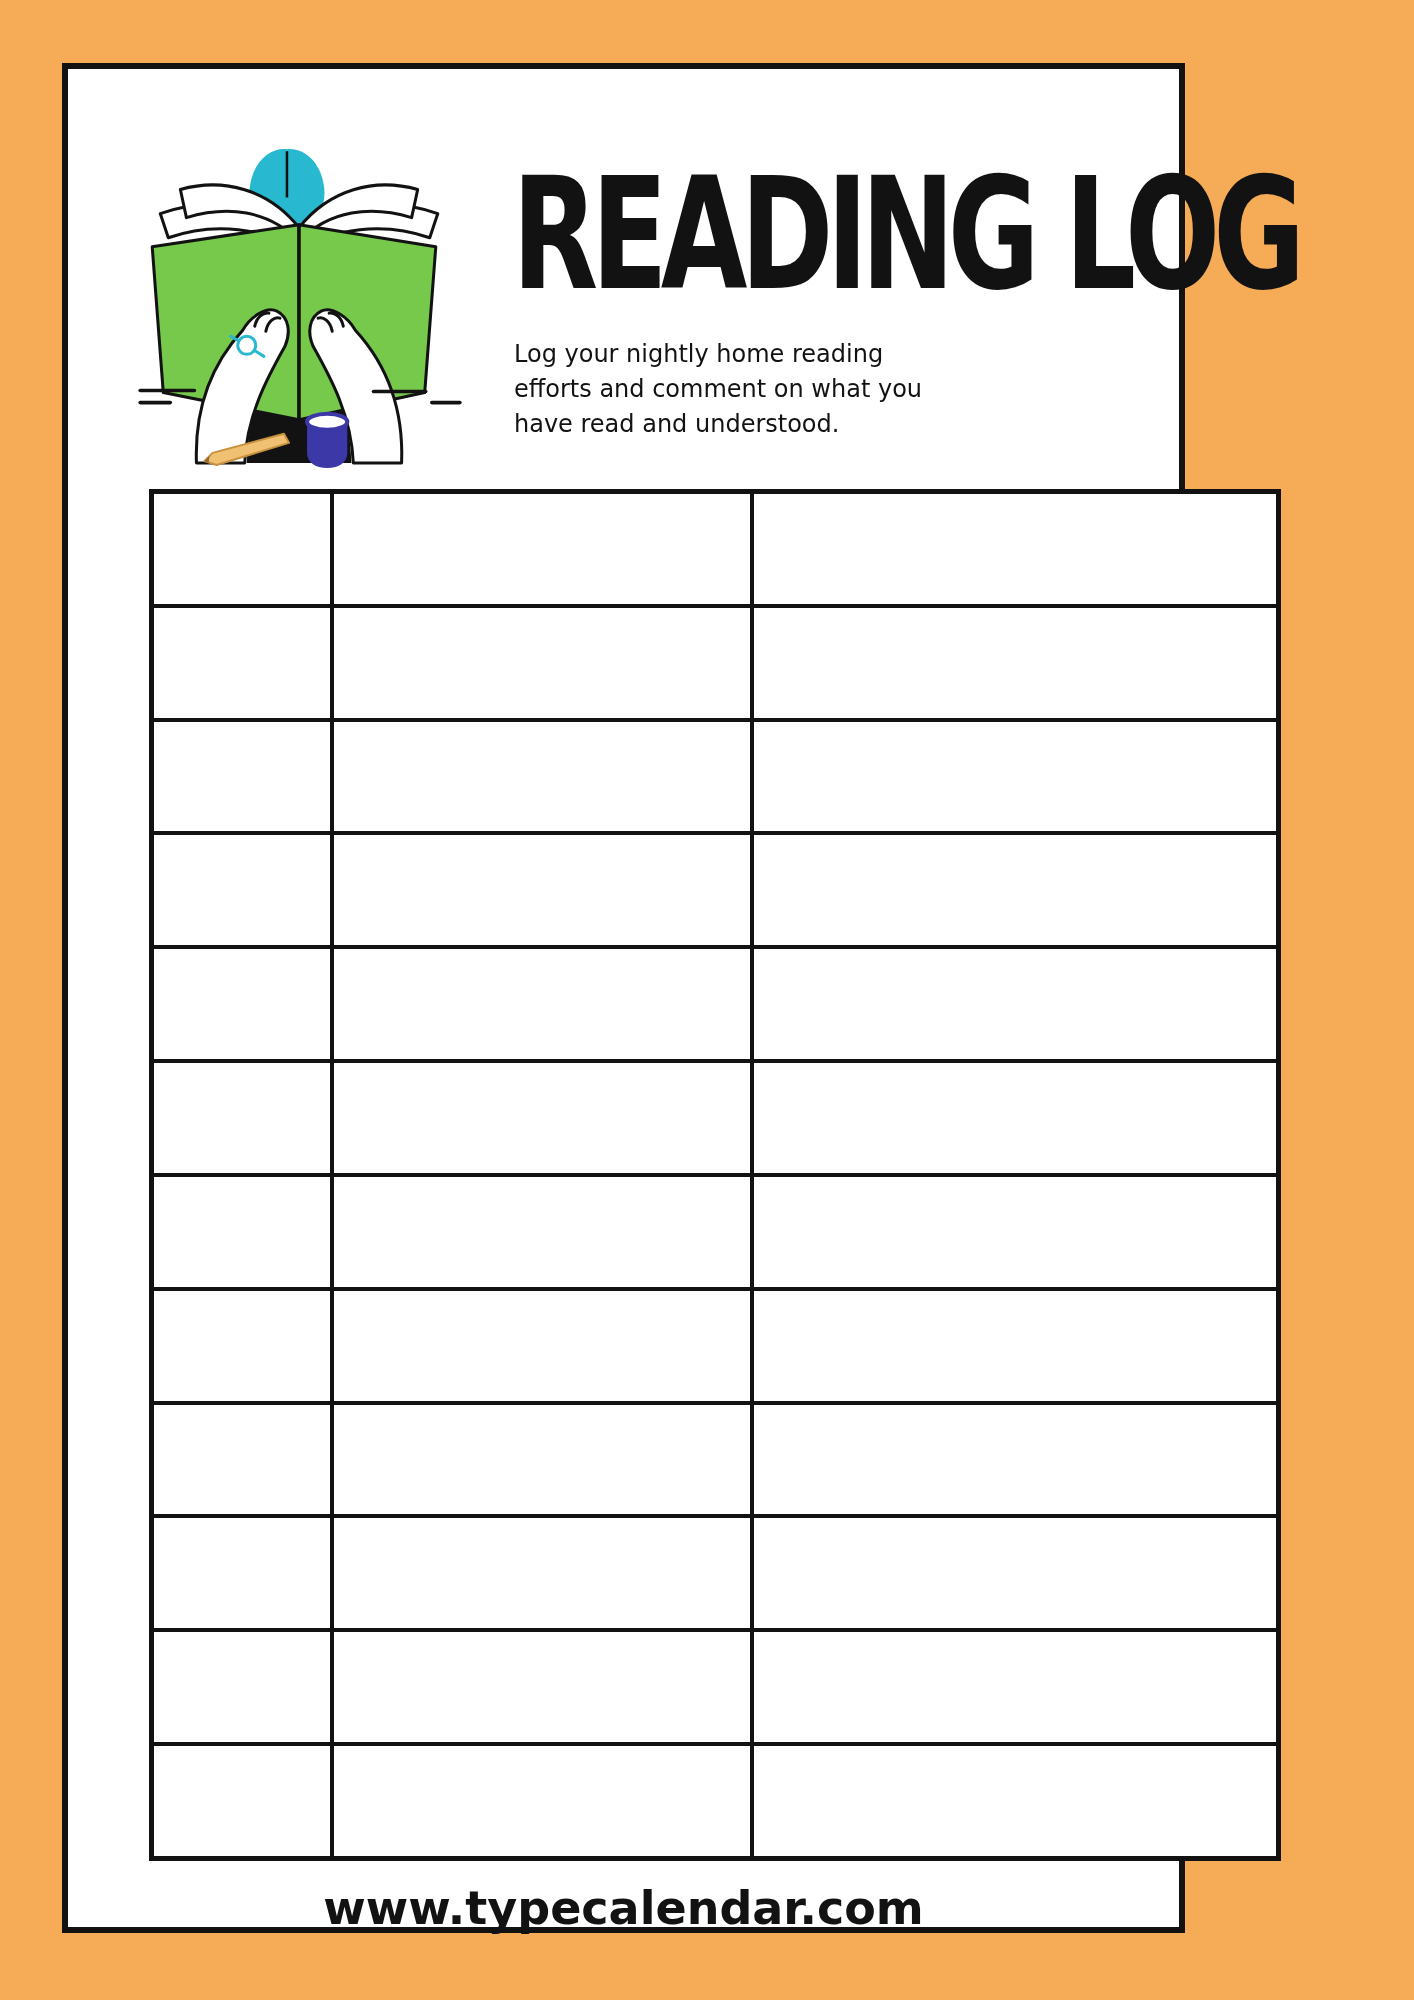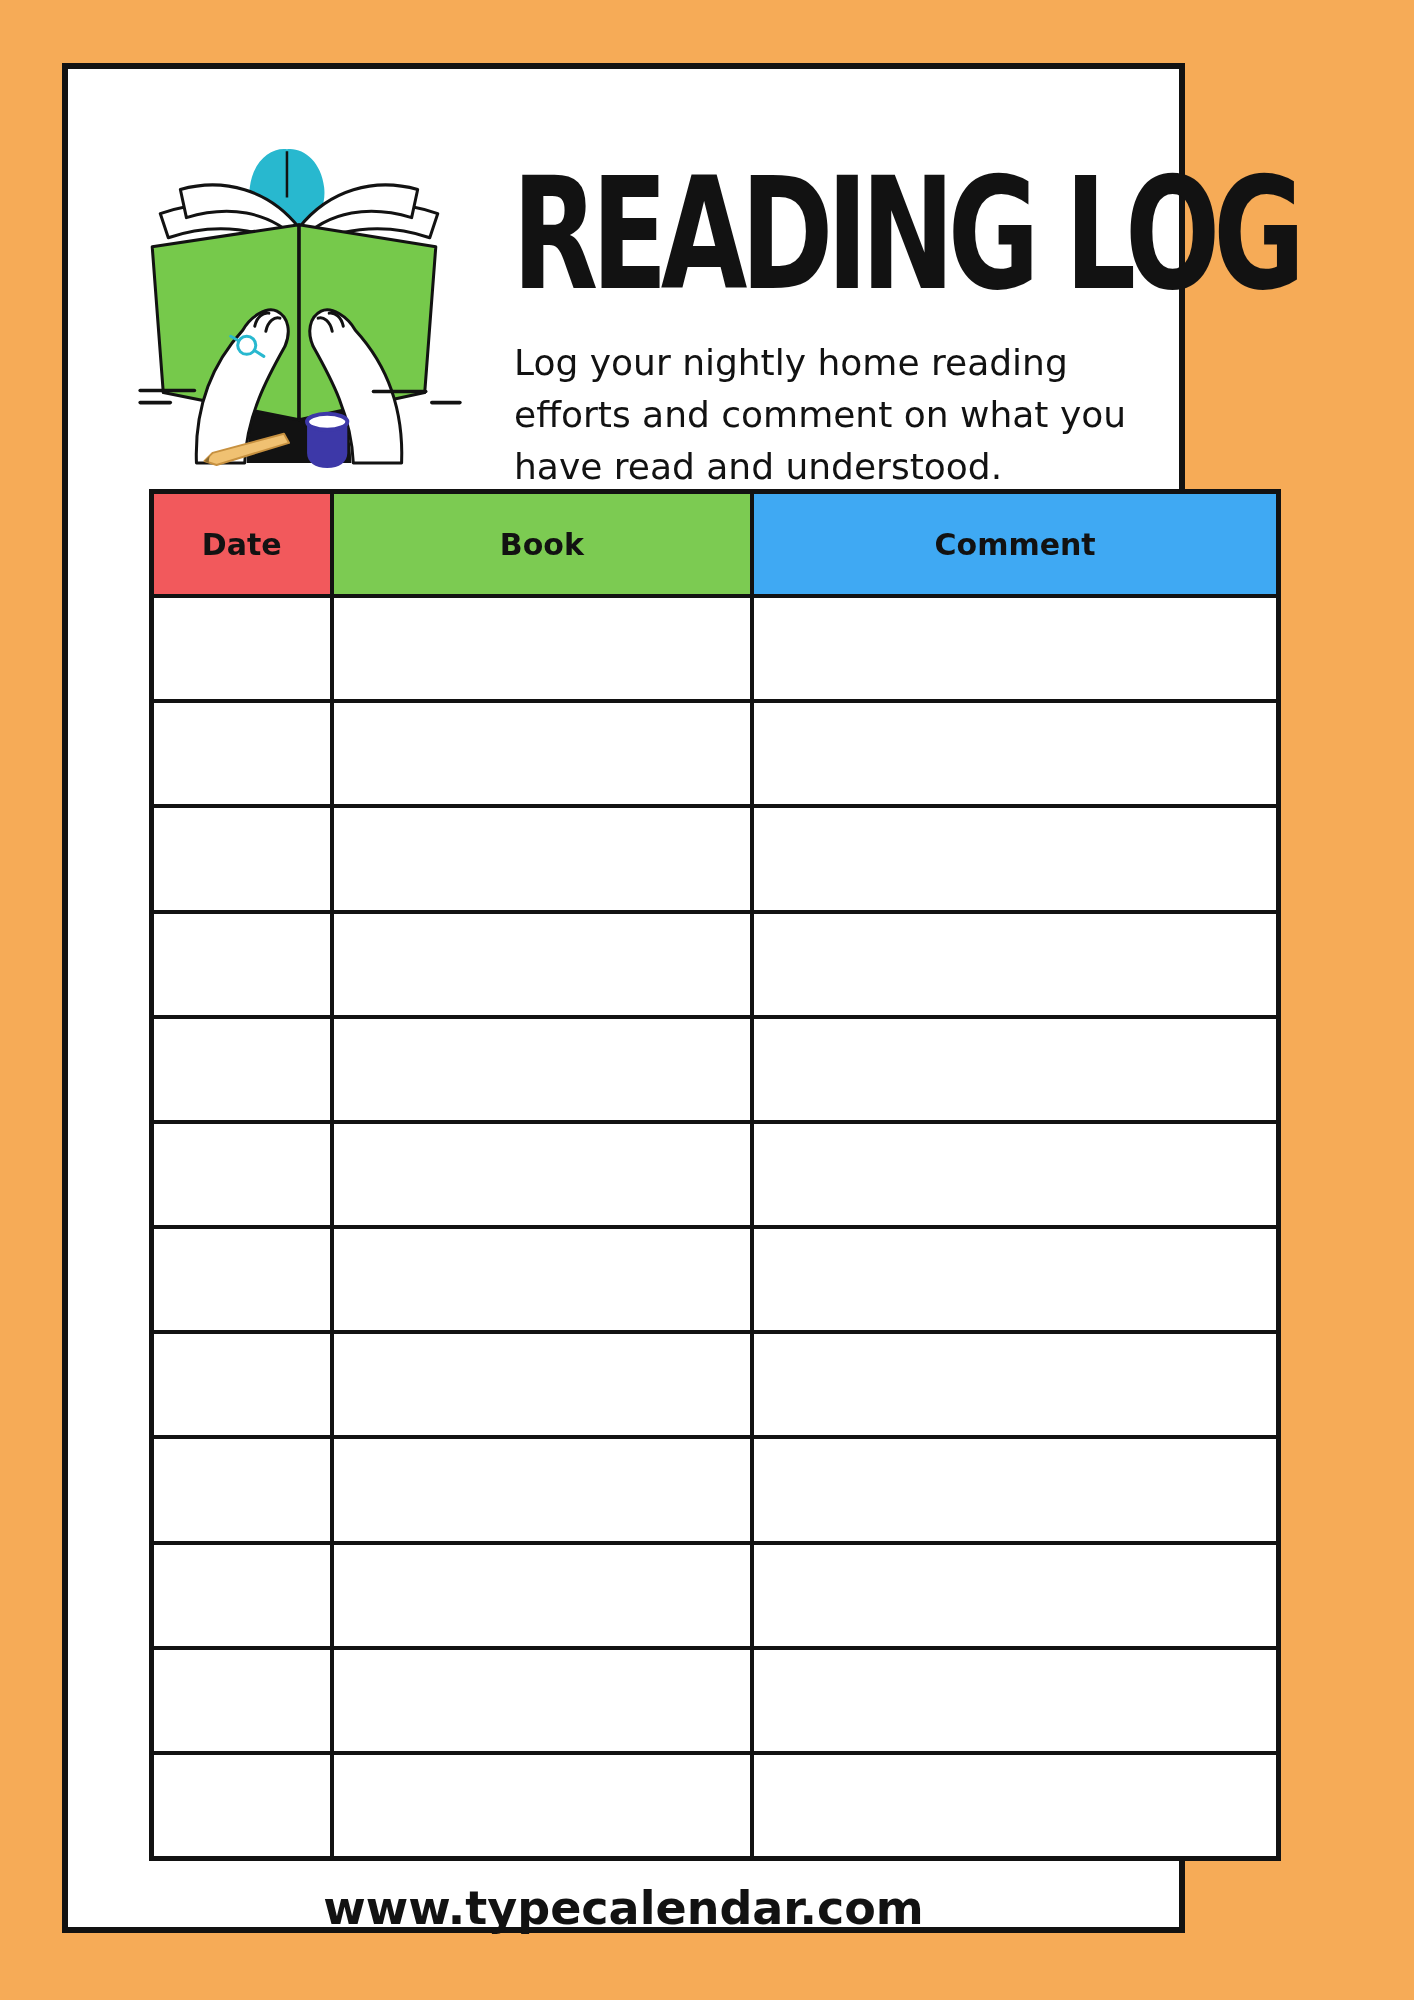--- a/index.html
+++ b/index.html
@@ -19,21 +19,21 @@
     background:var(--paper);border:6px solid var(--ink);box-sizing:border-box;
   }
   .illustration{position:absolute;left:50px;top:40px;width:352px;height:362px;}
   .title{
     position:absolute;left:444px;top:88px;margin:0;
     font-size:112px;font-weight:800;line-height:1;letter-spacing:-7px;
     transform:scaleY(1.38);transform-origin:top left;white-space:nowrap;
   }
   .subtitle{
     position:absolute;left:446px;top:268px;margin:0;width:680px;
-    font-size:36px;line-height:1.45;font-weight:400;white-space:pre-line;
+    font-size:24px;line-height:1.45;font-weight:400;white-space:pre-line;
   }
   .logtable{
     position:absolute;left:81px;top:420px;width:1132px;height:1372px;
     border:5px solid var(--ink);box-sizing:border-box;
     display:flex;flex-direction:column;background:var(--paper);
   }
   .thead{
     display:grid;grid-template-columns:16% 37.5% 46.5%;
     height:100px;flex:0 0 auto;border-bottom:4px solid var(--ink);
   }
@@ -112,25 +112,20 @@
     </g>
   </svg>
 
   <h1 class="title">READING LOG</h1>
 
   <p class="subtitle">Log your nightly home reading
 efforts and comment on what you
 have read and understood.</p>
 
   <div class="logtable">
-    <div class="thead">
-      <div class="th" style="background: rgb(242, 89, 92);">Date</div>
-      <div class="th" style="background: rgb(124, 203, 82);">Book</div>
-      <div class="th" style="background: rgb(63, 169, 243);">Comment</div>
-    </div>
     <div class="tbody">
         <div class="trow">
           <div class="cell"></div>
           <div class="cell"></div>
           <div class="cell"></div>
         </div>
         <div class="trow">
           <div class="cell"></div>
           <div class="cell"></div>
           <div class="cell"></div>

